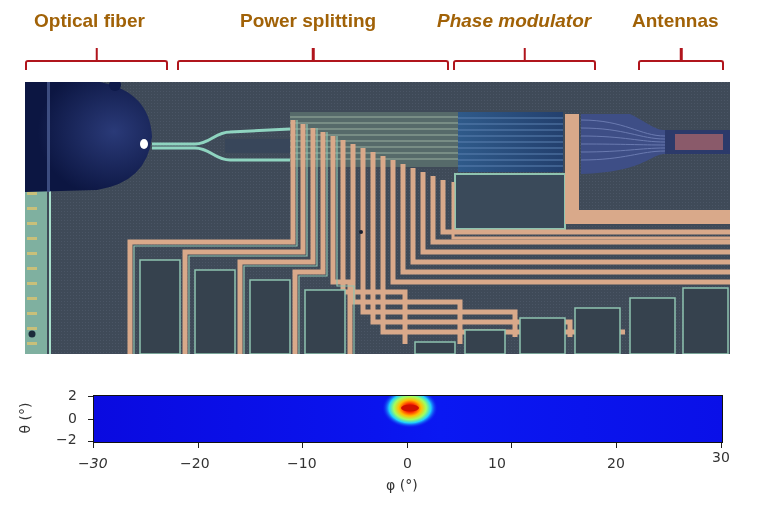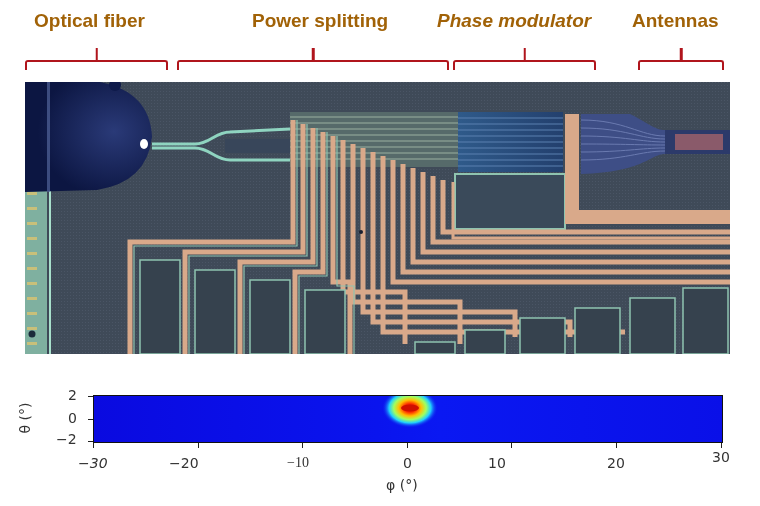--- a/index.html
+++ b/index.html
@@ -11,21 +11,21 @@
   .chip svg{display:block;}
   .plot{position:absolute;left:93px;top:395px;width:630px;height:48px;border:1.2px solid #111;box-sizing:border-box;background:#0a10ee;overflow:hidden;}
   .tick{position:absolute;background:#222;}
   .tlab{position:absolute;font-size:14px;color:#333;white-space:nowrap;}
   .axlab{position:absolute;font-size:14px;color:#333;white-space:nowrap;}
 </style>
 </head>
 <body>
 
 <div class="label" style="left:34px;top:10px;">Optical fiber</div>
-<div class="label" style="left:252px;top:10px;">Power splitting</div>
+<div class="label" style="left:240px;top:10px;">Power splitting</div>
 <div class="label" style="left:437px;top:10px;font-style:italic;">Phase modulator</div>
 <div class="label" style="left:632px;top:10px;">Antennas</div>
 
 <div class="brace" style="left:25px;top:60px;width:139px;">
     <div class="stem"></div>
   </div>
 <div class="brace" style="left:177px;top:60px;width:268px;">
     <div class="stem"></div>
   </div>
 <div class="brace" style="left:453px;top:60px;width:139px;">
@@ -199,20 +199,20 @@
 
 <div class="tick" style="left:93px;top:443px;width:1px;height:5px;"></div>
 <div class="tick" style="left:198px;top:443px;width:1px;height:5px;"></div>
 <div class="tick" style="left:302px;top:443px;width:1px;height:5px;"></div>
 <div class="tick" style="left:407px;top:443px;width:1px;height:5px;"></div>
 <div class="tick" style="left:511px;top:443px;width:1px;height:5px;"></div>
 <div class="tick" style="left:616px;top:443px;width:1px;height:5px;"></div>
 <div class="tick" style="left:721px;top:443px;width:1px;height:5px;"></div>
 
 <div class="tlab" style="left:78px;top:455px;font-style:italic;">−30</div>
-<div class="tlab" style="left:169px;top:455px;">−20</div>
-<div class="tlab" style="left:287px;top:455px;font-family:Liberation Serif, serif;">−10</div>
+<div class="tlab" style="left:180px;top:455px;">−20</div>
+<div class="tlab" style="left:287px;top:455px;">−10</div>
 <div class="tlab" style="left:403px;top:455px;">0</div>
 <div class="tlab" style="left:488px;top:455px;">10</div>
 <div class="tlab" style="left:607px;top:455px;">20</div>
 <div class="tlab" style="left:712px;top:449px;">30</div>
 
 <div class="axlab" style="left:386px;top:477px;">φ (°)</div>
 
 </body></html>

